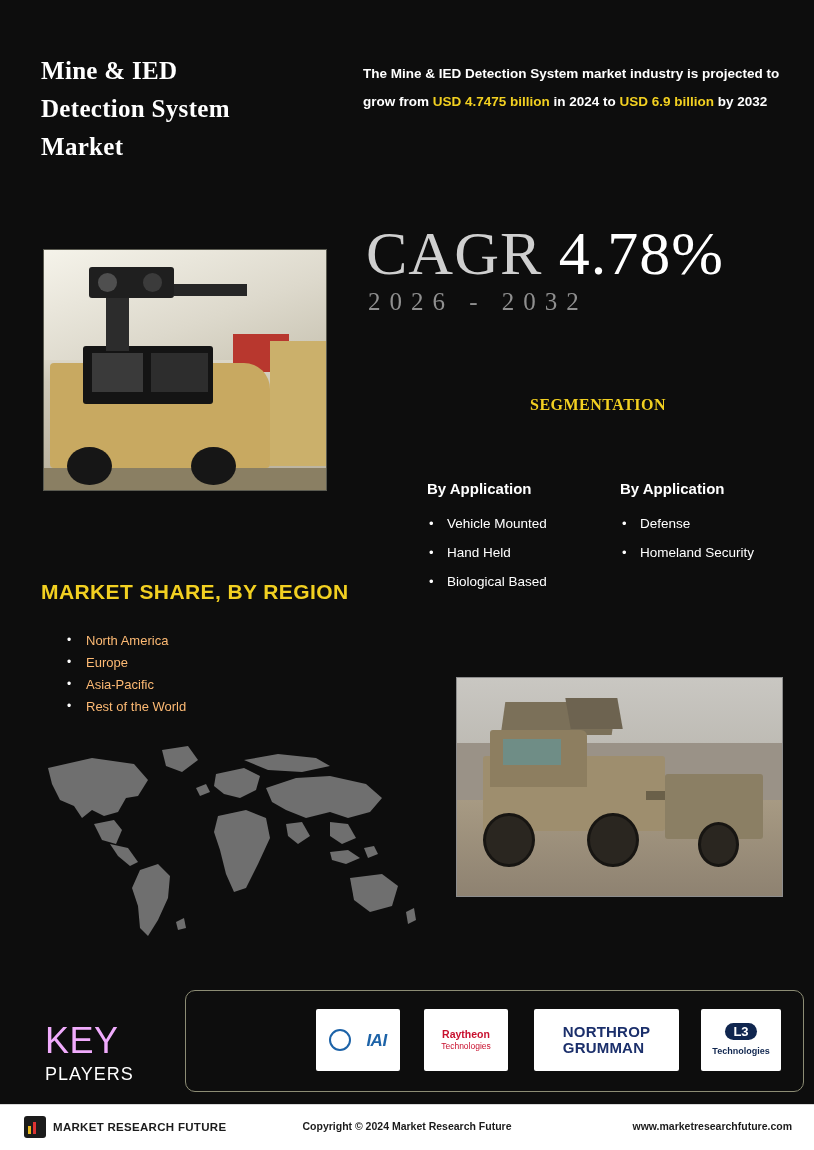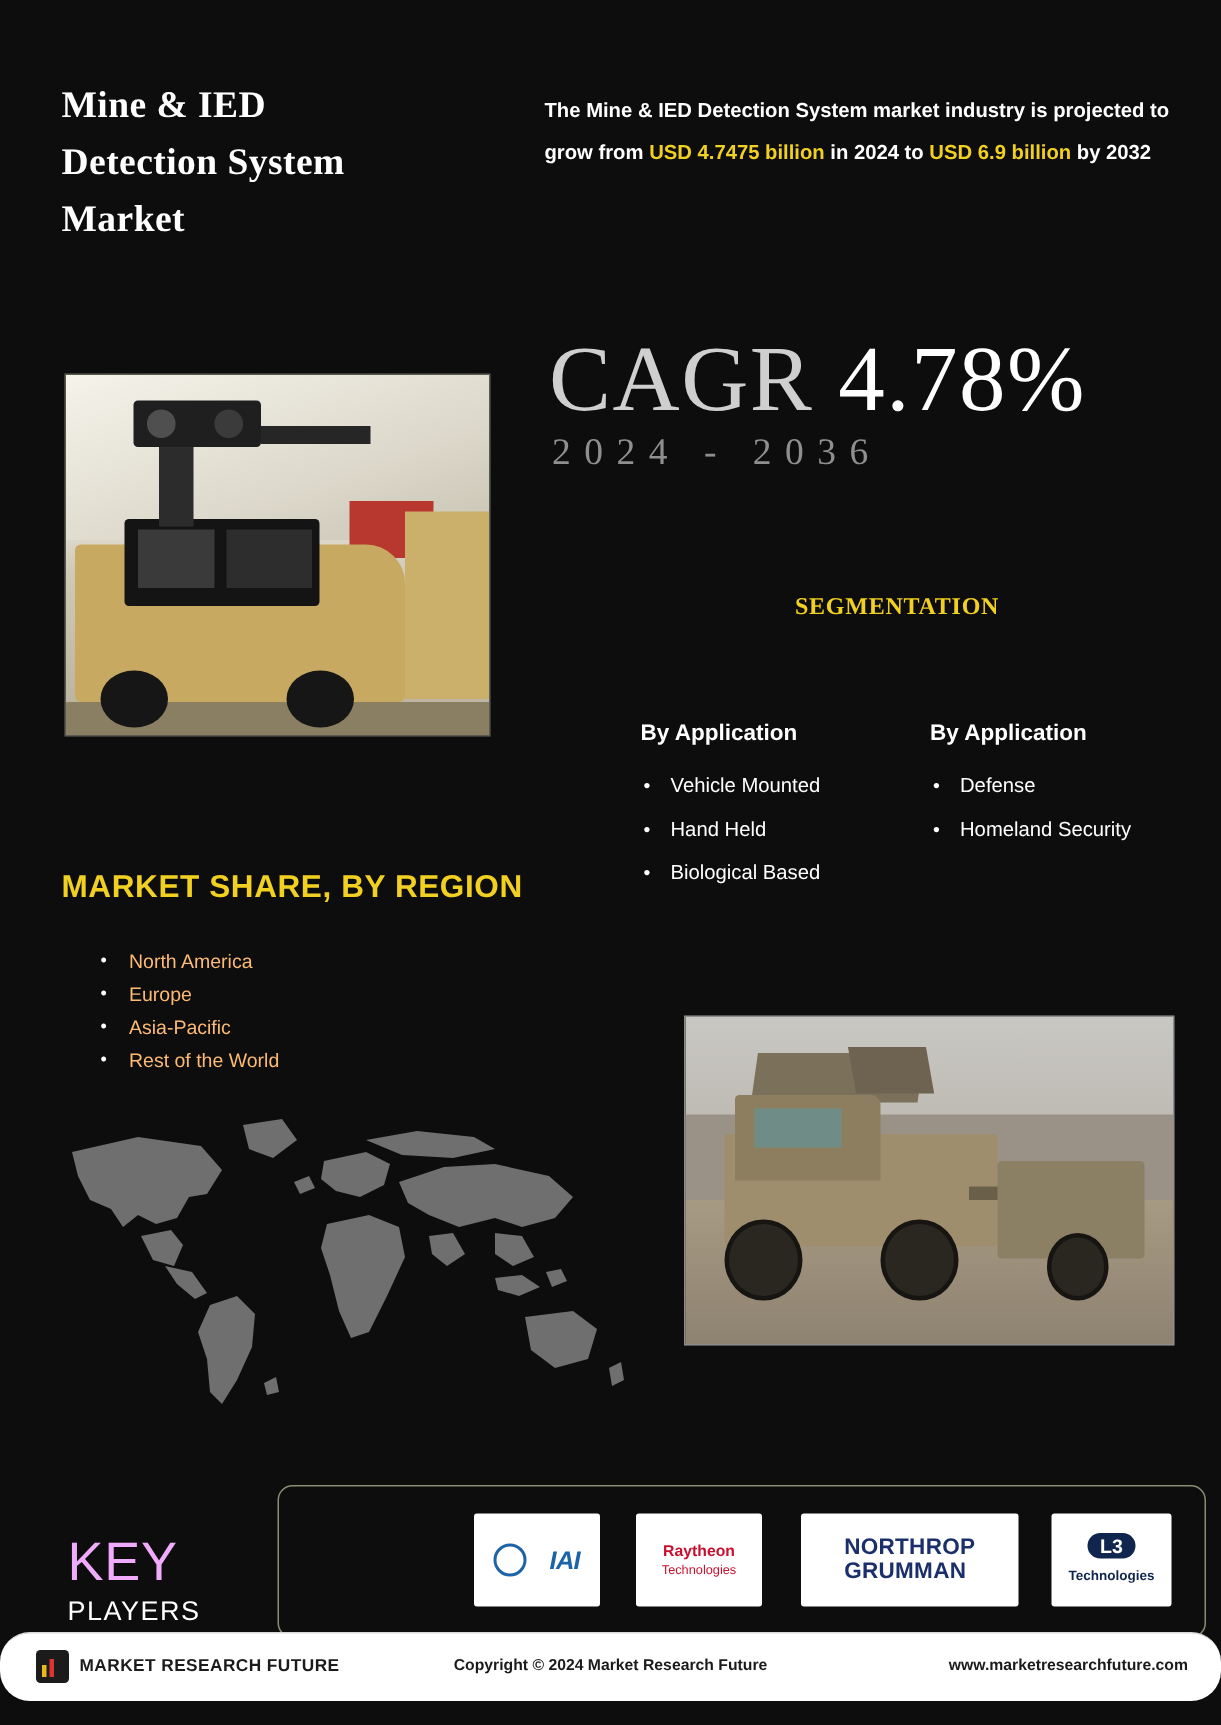--- a/index.html
+++ b/index.html
@@ -217,24 +217,23 @@
   .ray{color:#c8102e;font-size:10.5px;font-weight:bold;line-height:12px;text-align:center;}
   .ray small{display:block;color:#c8102e;font-size:8.5px;font-weight:normal;}
   .nor{color:#1b2f6b;font-size:15px;font-weight:bold;line-height:16px;text-align:left;letter-spacing:.2px;}
   .l3{text-align:center;color:#10264f;}
   .l3 .mark{display:inline-block;background:#10264f;color:#fff;font-size:13px;font-weight:bold;
     padding:1px 8px;border-radius:9px;}
   .l3 .tt{font-size:9px;font-weight:bold;margin-top:2px;}
   
   .footer{
     position:absolute;
-    left:0;bottom:16px;width:814px;height:45px;
+    left:0;bottom:0;width:814px;height:45px;
     background:#ffffff;
     border-top:1px solid #d8d8d8;
-    border-radius:20px;
   }
   .f-logo{
     position:absolute;left:24px;top:11px;
     display:flex;align-items:center;gap:7px;
   }
   .f-mark{width:22px;height:22px;background:#1b1b1b;border-radius:3px;position:relative;}
   .f-mark:before{content:"";position:absolute;left:4px;bottom:4px;width:3px;height:8px;background:#e8b81c;}
   .f-mark:after{content:"";position:absolute;left:9px;bottom:4px;width:3px;height:12px;background:#d33;}
   .f-name{font-size:11.5px;font-weight:bold;color:#1b1b1b;letter-spacing:.3px;}
   .f-copy{
@@ -255,21 +254,21 @@
   <div class="title">Mine &amp; IED<br>Detection System<br>Market</div>
 
   <div class="intro">
     <span>The Mine &amp; IED Detection System market industry is projected to grow from </span><span class="hl">USD 4.7475 billion</span><span> in 2024 to </span><span class="hl">USD 6.9 billion</span><span> by 2032</span>
   </div>
 
   <div class="cagr">
     <span>CAGR</span>
     <span class="num">4.78%</span>
   </div>
-  <div class="cagr-years">2024 - 2036</div>
+  <div class="cagr-years">2026 - 2032</div>
 
   <div class="seg-title">SEGMENTATION</div>
 
   <div class="seg-col" id="seg-deployment">
     <div class="head">By Application</div>
     <ul>
       <li>Vehicle Mounted</li>
       <li>Hand Held</li>
       <li>Biological Based</li>
     </ul>

